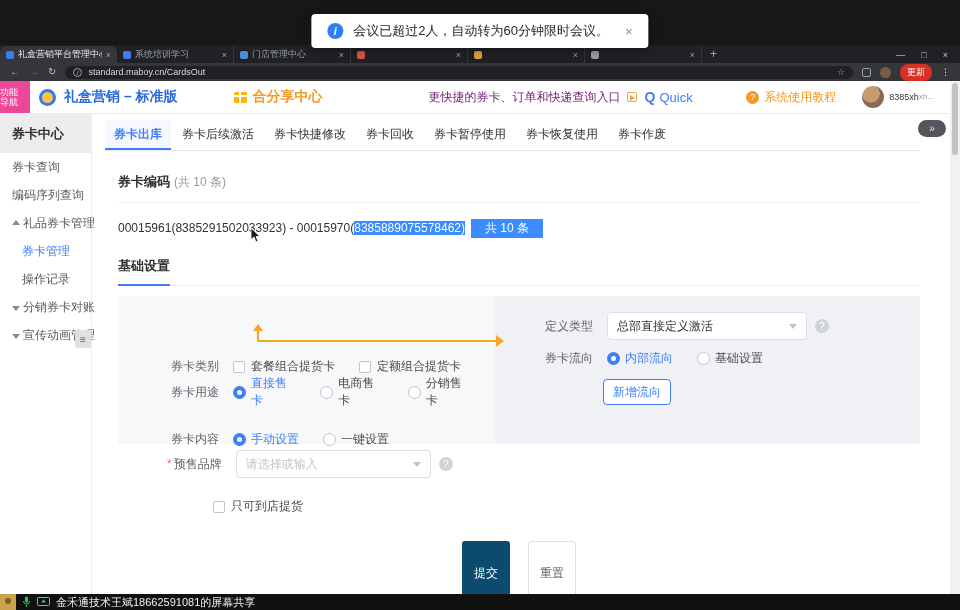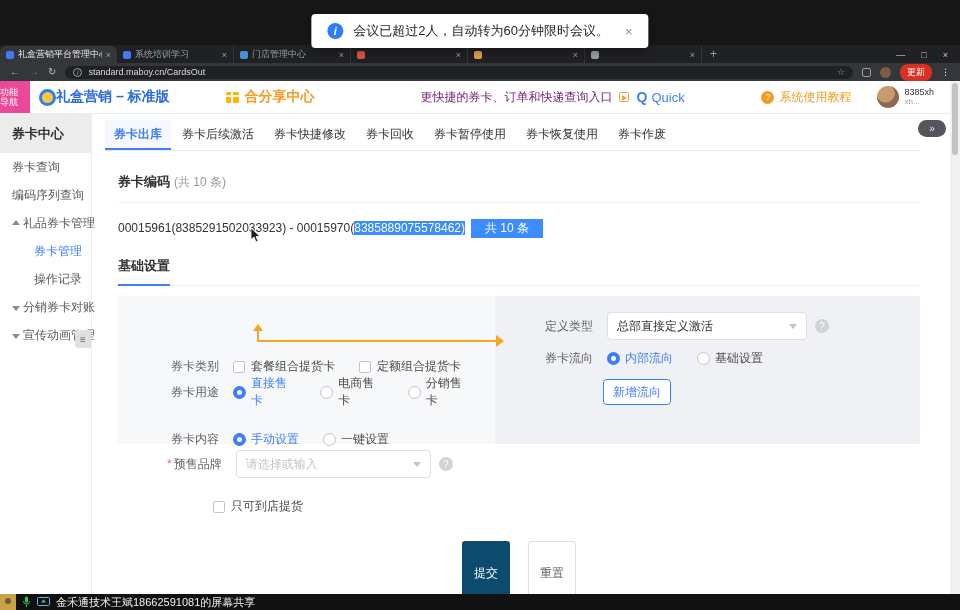--- a/index.html
+++ b/index.html
@@ -38,48 +38,48 @@
   .ext-icon{width:9px;height:9px;border:1px solid #9aa0a6;border-radius:2px}
   .profile-dot{width:11px;height:11px;border-radius:50%;background:#7a5c44}
   .update-pill{background:#d93025;color:#fff;font-size:9px;padding:2px 7px;border-radius:8px;display:flex;align-items:center;gap:3px}
   .kebab{color:#e8e8e8;font-size:9px}
 
   
   .appheader{position:absolute;top:81px;left:0;width:960px;height:33px;background:#fff;border-bottom:1px solid #ececec;
              display:flex;align-items:center}
   .navbadge{width:30px;height:32px;background:#ec4899;color:#fff;font-size:9px;line-height:10px;display:flex;
             flex-direction:column;align-items:flex-start;justify-content:center;flex:none;cursor:pointer}
-  .brand{display:flex;align-items:center;gap:0;margin-left:9px}
+  .brand{display:flex;align-items:center;gap:8px;margin-left:9px}
   .brand-logo{width:17px;height:17px;border-radius:50%;background:#ffc53d;border:3px solid #2f7cf6}
   .brand-name{color:#2a6ad9;font-weight:bold;font-size:14px}
   .share-center{display:flex;align-items:center;gap:6px;margin-left:56px;color:#f59a23;font-weight:bold;font-size:14px;cursor:pointer}
   .gift-icon{width:13px;height:11px;background:#ffb400;border-radius:2px;position:relative}
   .gift-icon::before{content:"";position:absolute;left:50%;top:0;bottom:0;width:2px;margin-left:-1px;background:#fff}
   .gift-icon::after{content:"";position:absolute;left:0;right:0;top:3px;height:2px;background:#fff}
   .promo-text{margin-left:106px;color:#701a75;font-size:12px;cursor:pointer}
   .pointer-icon{width:10px;height:10px;margin-left:6px;border:1px solid #f0a33f;border-radius:2px;position:relative}
   .pointer-icon::before{content:"";position:absolute;left:2px;top:2px;width:0;height:0;border:3px solid transparent;border-left:5px solid #f0a33f}
   .quick{display:flex;align-items:center;gap:4px;margin-left:8px;color:#3f7ef7;font-size:13px;cursor:pointer}
   .q-badge{color:#3f7ef7;font-weight:bold;font-size:14px}
   .tutorial{display:flex;align-items:center;gap:5px;margin-left:auto;color:#f59a23;font-size:12px;cursor:pointer}
   .tut-icon{width:13px;height:13px;border-radius:50%;background:#f59a23;color:#fff;font-size:9px;display:flex;align-items:center;justify-content:center}
   .user-block{display:flex;align-items:center;gap:5px;margin-left:26px;margin-right:26px;cursor:pointer}
   .avatar{width:22px;height:22px;border-radius:50%;background:radial-gradient(circle at 40% 35%,#c79b6d 45%,#8a6a52 46%)}
-  .user-names{display:flex;flex-direction:column;line-height:10px}
+  .user-names{display:flex;line-height:10px}
   .user-names .nm{font-size:9px;color:#333}
   .user-names .sub{font-size:8px;color:#999}
 
   
   .page{position:absolute;top:114px;left:0;width:960px;height:480px;background:#fff;display:flex}
 
   
   .sidebar{width:92px;height:100%;background:#fff;border-right:1px solid #ededed;position:relative;flex:none}
   .side-head{height:39px;background:#ececec;display:flex;align-items:center;padding-left:12px;font-weight:bold;font-size:13px;color:#303133}
   .side-item,.side-group,.side-sub{height:28px;line-height:28px;padding-left:12px;color:#595959;font-size:12px;cursor:pointer;white-space:nowrap}
-  .side-sub{padding-left:34px}
+  .side-sub{padding-left:22px}
   .side-sub.active{color:#3f7ef7}
   .tri{display:inline-block;width:0;height:0;border:4px solid transparent;margin-right:3px;vertical-align:middle}
   .tri-up{border-bottom:5px solid #8c8c8c;border-top:none;margin-bottom:2px}
   .tri-down{border-top:5px solid #8c8c8c;border-bottom:none;margin-top:2px}
   .side-toggle{position:absolute;right:0;top:216px;width:16px;height:18px;background:#e0e0e0;color:#666;font-size:10px;
                display:flex;align-items:center;justify-content:center;border-radius:3px 0 0 3px;cursor:pointer}
 
   
   .main{flex:1;position:relative}
   .ctabs{display:flex;gap:2px;margin:6px 40px 0 13px;border-bottom:1px solid #e9e9e9;height:31px}

